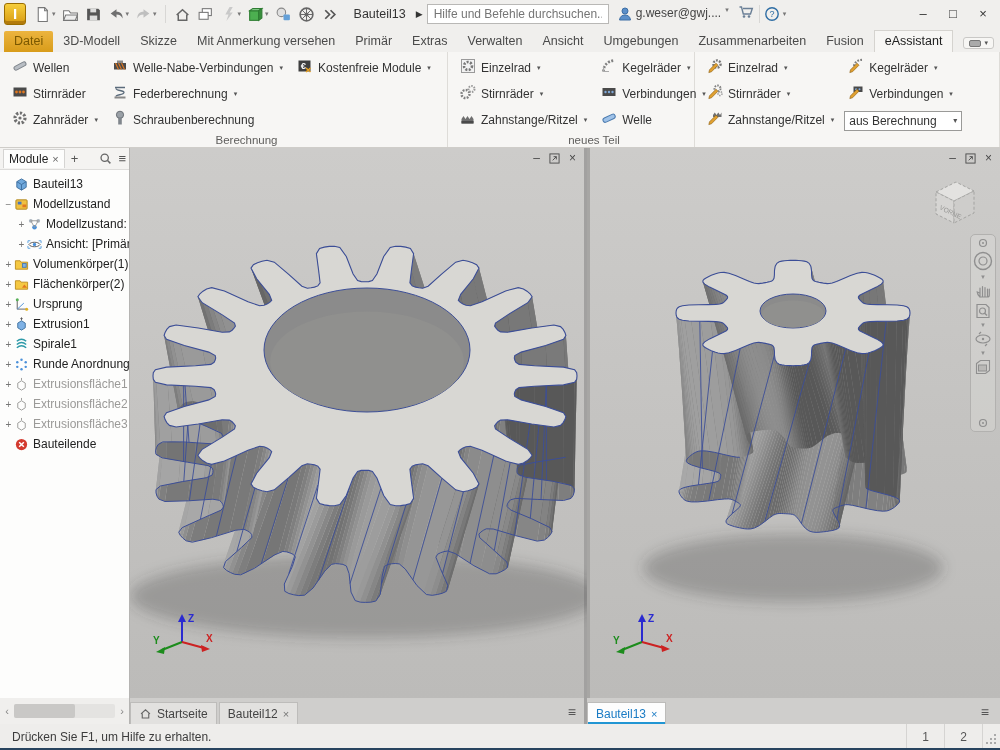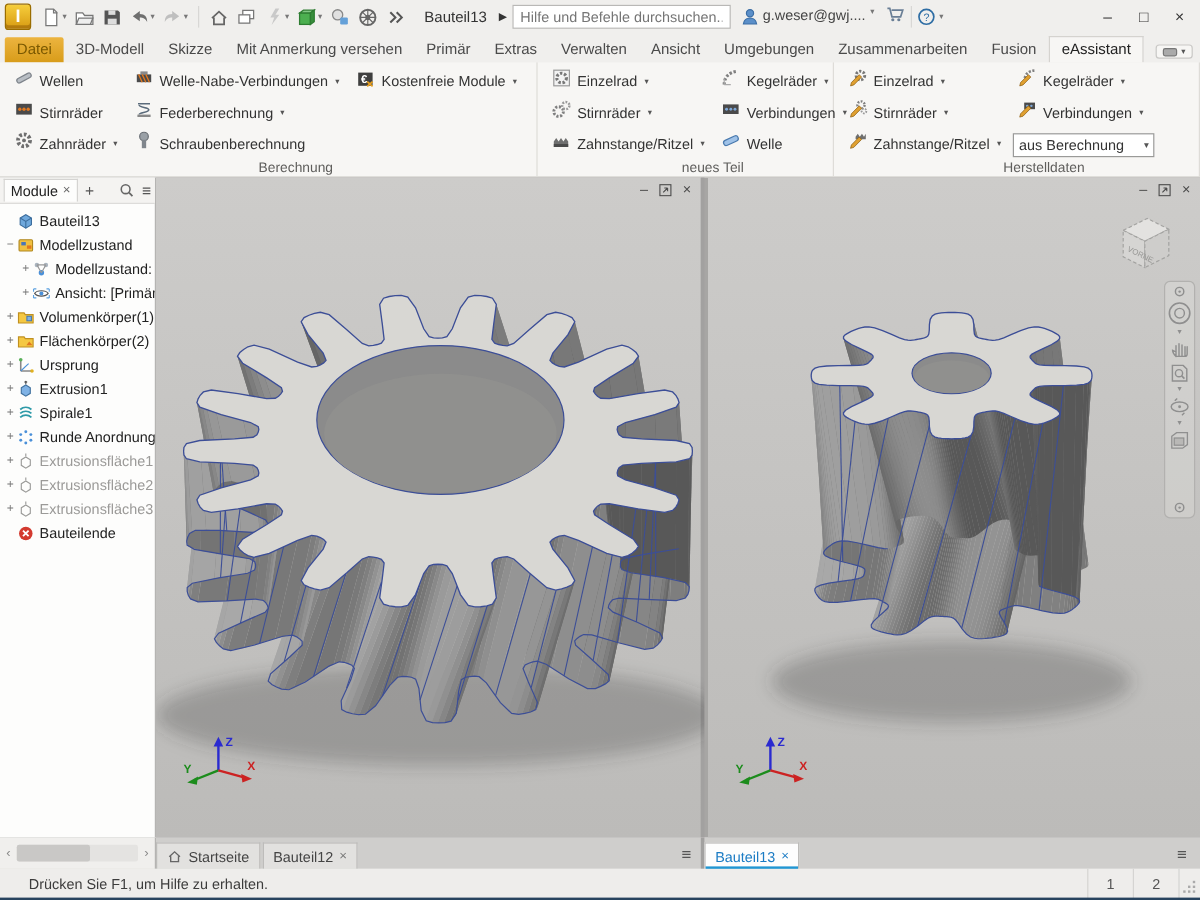--- a/index.html
+++ b/index.html
@@ -109,21 +109,21 @@
     margin-right:2px; position:relative; }
   .dtab.active { background:#fdfdfd; color:#1a7bc4; }
   .dtab.active::after { content:""; position:absolute; left:0; right:0; bottom:-1px; height:3px; background:#2196d3; }
   .dtab .x { font-size:11px; color:#777; }
   .dtab.active .x { color:#1a7bc4; }
   .seg-menu { margin-left:auto; margin-right:8px; margin-bottom:4px; font-size:14px; color:#555; }
 
   
   .statusbar { position:absolute; left:0; top:724px; width:1000px; height:26px;
     background:#eeedeb; display:flex; align-items:center; font-size:12px; color:#3c3c3c; }
-  .status-msg { padding-left:24px; }
+  .status-msg { padding-left:12px; }
   .status-right { margin-left:auto; display:flex; align-items:center; height:100%; }
   .spane { width:38px; height:100%; border-left:1px solid #d5d4d2; display:flex;
     align-items:center; justify-content:center; color:#555; }
   .grip { width:18px; height:100%; border-left:1px solid #d5d4d2; position:relative; }
   .grip i { position:absolute; width:2px; height:2px; background:#aaa; }
 </style>
 </head>
 <body>
 
 <div class="app">
@@ -432,21 +432,20 @@
                 </svg></span>
               <span class="lbl">Verbindungen</span>
               <span class="car">▾</span>
             </span>
             <span class="rcombo">
               <span class="lbl">aus Berechnung</span>
               <span class="car">▾</span>
             </span>
           </div>
         </div>
-      <div class="glabel">Herstelldaten</div>
     </div>
   </div>
 
   <div class="main">
     <div class="browser">
       <div class="bheader">
         <span class="btab">
           <span>Module</span>
           <span class="x">×</span>
         </span>

